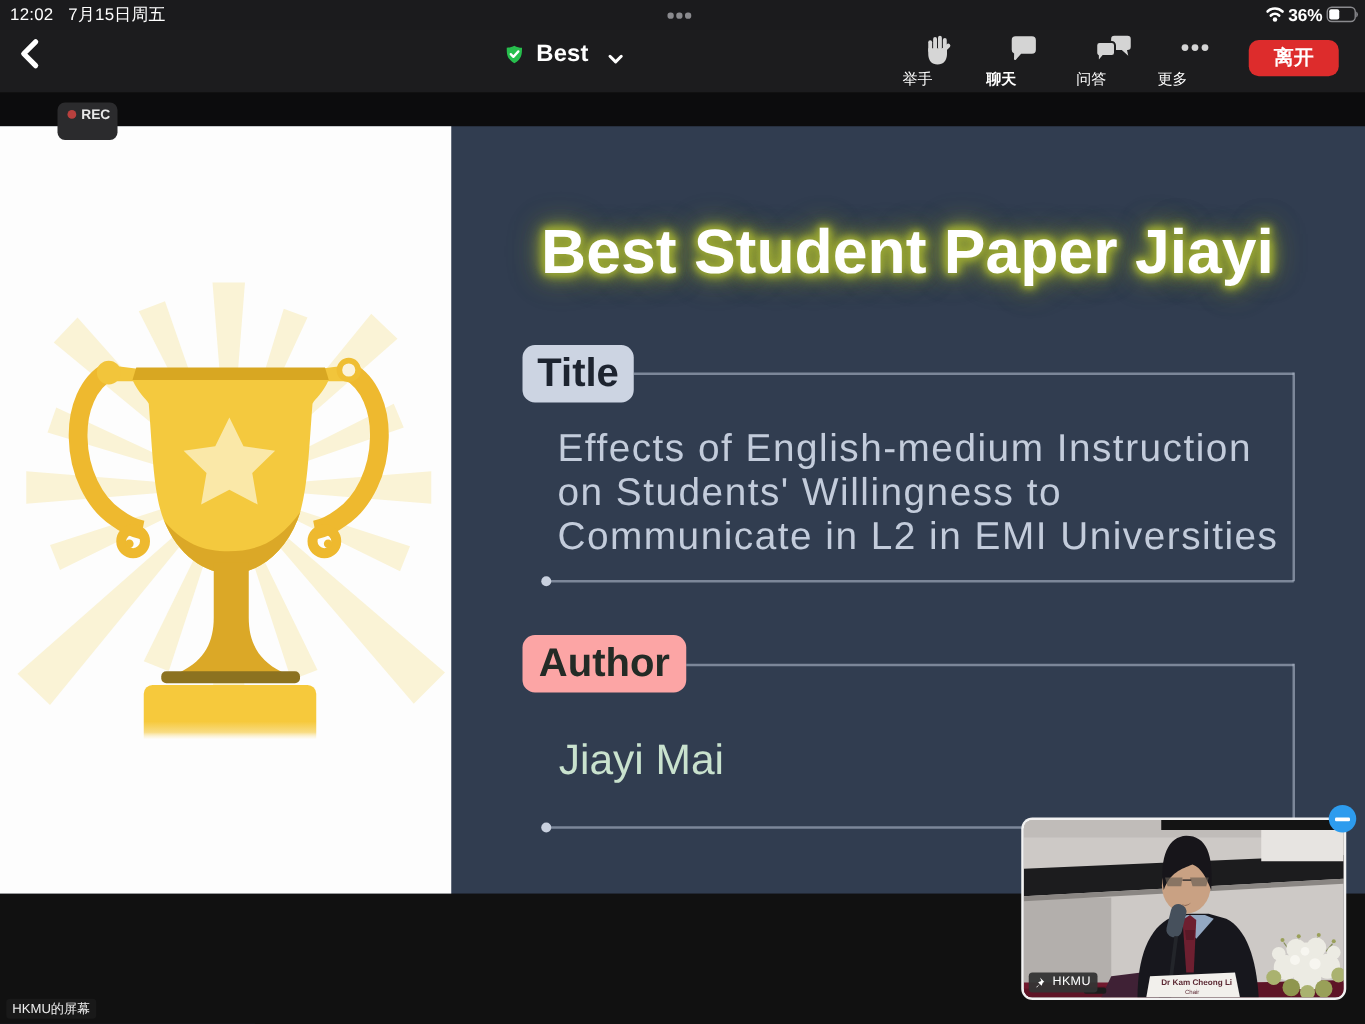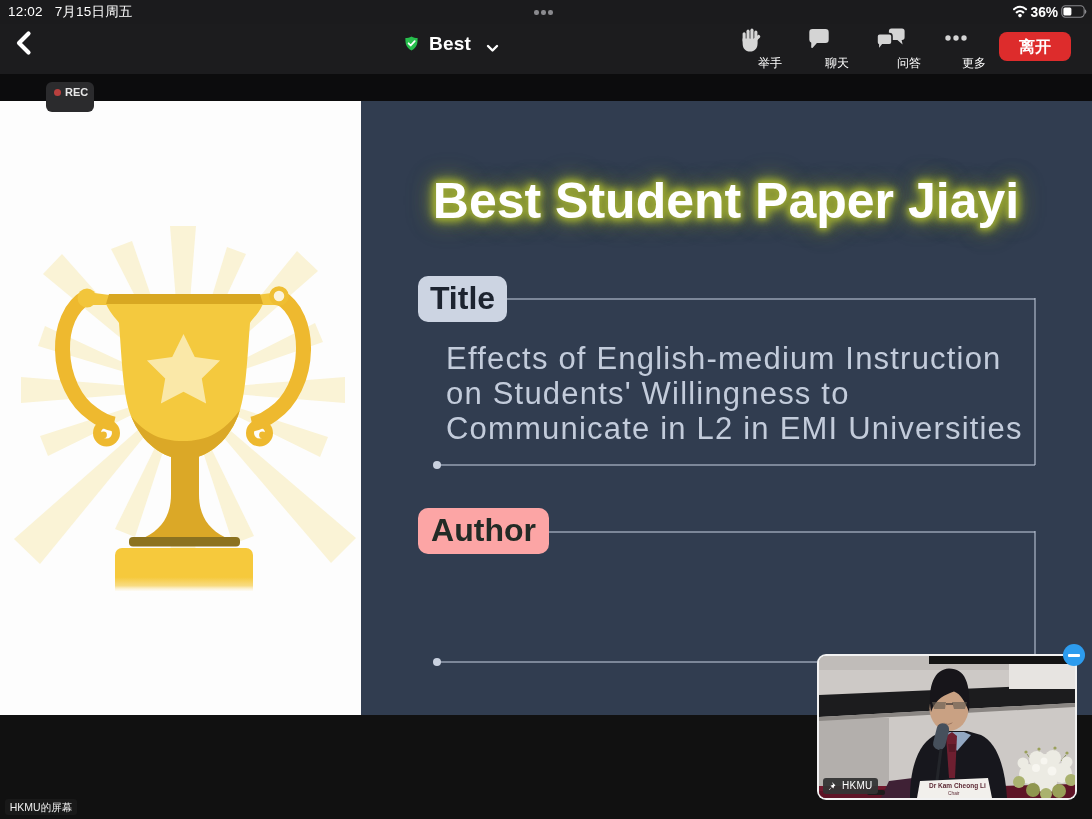--- a/index.html
+++ b/index.html
@@ -14,21 +14,21 @@
   .recstrip{left:0;top:74px;width:1092px;height:27px;background:#0c0c0d;}
   .stext{left:8px;top:3px;color:#fff;font-size:13.5px;font-weight:400;letter-spacing:.2px;}
   .cdots{left:534px;top:10px;width:26px;height:6px;}
   .cdots span{display:inline-block;width:4.5px;height:4.5px;border-radius:50%;background:#8a8a8e;margin-right:2.6px;vertical-align:top;}
   .batt{left:1013px;top:3px;height:16px;color:#d946ef;font-size:13px;font-weight:600;}
 
   .backbtn{left:12px;top:29px;width:24px;height:28px;}
   .zoomc{left:403px;top:33px;height:24px;color:#fff;}
   .zoomtxt{left:429px;top:33px;color:#fff;font-size:19px;font-weight:700;letter-spacing:.2px;}
 
-  .ticon{width:60px;text-align:right;top:28px;}
+  .ticon{width:60px;text-align:left;top:28px;}
   .ticon .lbl{color:#fff;font-size:12px;margin-top:2px;}
   .leavebtn{left:999px;top:32px;width:72px;height:29px;background:#dd2c2c;border-radius:8px;
             color:#fff;font-size:16px;font-weight:600;text-align:center;line-height:29px;}
 
   .recbadge{z-index:5;left:13px;top:82px;width:48px;height:30px;background:#2b2b2d;border-radius:6px;
             color:#e8e8e8;font-size:11px;font-weight:700;line-height:21px;margin-left:33px;}
   .recbadge .rdot{display:inline-block;width:7px;height:7px;border-radius:50%;background:#b9403e;margin:0 4px 1px 8px;vertical-align:middle;}
 
   
   .slide{left:0;top:101px;width:1092px;height:614px;background:#313d50;}
@@ -107,21 +107,21 @@
         <rect x="0.6" y="4.2" width="3.1" height="10" rx="1.55"></rect>
         <rect x="4.5" y="1.6" width="3.1" height="11" rx="1.55"></rect>
         <rect x="8.4" y="0.6" width="3.1" height="11" rx="1.55"></rect>
         <rect x="12.3" y="2.4" width="3.1" height="10" rx="1.55"></rect>
         <rect x="13.4" y="6.2" width="3.4" height="9" rx="1.7" transform="rotate(46 15 10)"></rect>
         <path d="M0.6 10.5 h15 v4.5 c0 5.5 -3 8.6 -7.6 8.6 c-4.6 0 -7.4 -3.1 -7.4 -8.6 Z"></path>
       </g>
     </svg>
     <div class="lbl">举手</div>
   </div>
-  <div class="abs ticon" style="left:789px;">
+  <div class="abs ticon" style="left:789px;font-weight:bold;">
     <svg width="20" height="25" viewBox="0 0 20 25" style="display:block;margin:0 auto;">
       <path d="M3.5 1 h13 a3.2 3.2 0 0 1 3.2 3.2 v7.6 a3.2 3.2 0 0 1 -3.2 3.2 h-8.6 L3.7 19.8 a0.9 0.9 0 0 1 -1.5 -0.7 l0.1 -4.3 A3.2 3.2 0 0 1 0.3 11.8 V4.2 A3.2 3.2 0 0 1 3.5 1 Z" fill="#d4d4d4"></path>
     </svg>
     <div class="lbl">聊天</div>
   </div>
   <div class="abs ticon" style="left:861px;">
     <svg width="30" height="25" viewBox="0 0 30 25" style="display:block;margin:0 auto;">
       <path d="M15.5 0.5 h10.5 a2.6 2.6 0 0 1 2.6 2.6 v6.2 a2.6 2.6 0 0 1 -2.6 2.6 h-0.4 l1 4.6 -5.2 -4.6 h-5.9 a2.6 2.6 0 0 1 -2.6 -2.6 V3.1 A2.6 2.6 0 0 1 15.5 0.5 Z" fill="#d4d4d4"></path>
       <path d="M3.6 5.6 h9.8 a2.6 2.6 0 0 1 2.6 2.6 v6 a2.6 2.6 0 0 1 -2.6 2.6 h-6.9 L3.6 20.4 a0.8 0.8 0 0 1 -1.3 -0.6 v-3.2 A2.6 2.6 0 0 1 1 14.2 v-6 A2.6 2.6 0 0 1 3.6 5.6 Z" fill="#d4d4d4" stroke="#1c1c1e" stroke-width="1.6"></path>
     </svg>
@@ -213,20 +213,21 @@
   <div class="abs ln" style="left:1034px;top:298px;width:1.6px;height:167px;"></div>
   <div class="abs ln" style="left:437px;top:464px;width:598px;height:1.6px;"></div>
   <div class="abs dot" style="left:433px;top:461px;"></div>
   <div class="abs para">Effects of English-medium Instruction<br>on Students' Willingness to<br>Communicate in L2 in EMI Universities</div>
 
   <div class="abs chip chip2">Author</div>
   <div class="abs ln" style="left:549px;top:531px;width:486px;height:1.6px;"></div>
   <div class="abs ln" style="left:1034px;top:531px;width:1.6px;height:125px;"></div>
   <div class="abs ln" style="left:437px;top:661px;width:383px;height:1.6px;"></div>
   <div class="abs dot" style="left:433px;top:658px;"></div>
+  <div class="abs jiayi">Jiayi Mai</div>
 
   <div class="abs bottomblk"></div>
   <div class="abs screenlbl">HKMU的屏幕</div>
 
   <div class="abs thumb">
     <svg width="256" height="142" viewBox="0 0 256 142" id="vidsvg">
       <rect x="0" y="0" width="256" height="142" fill="#cdc9c6"></rect>
       <rect x="0" y="0" width="256" height="14" fill="#c0bcb9"></rect>
       <rect x="0" y="62" width="70" height="80" fill="#b3afac"></rect>
       <polygon points="0,39 256,28 256,47 0,61" fill="#1c1c1e"></polygon>

